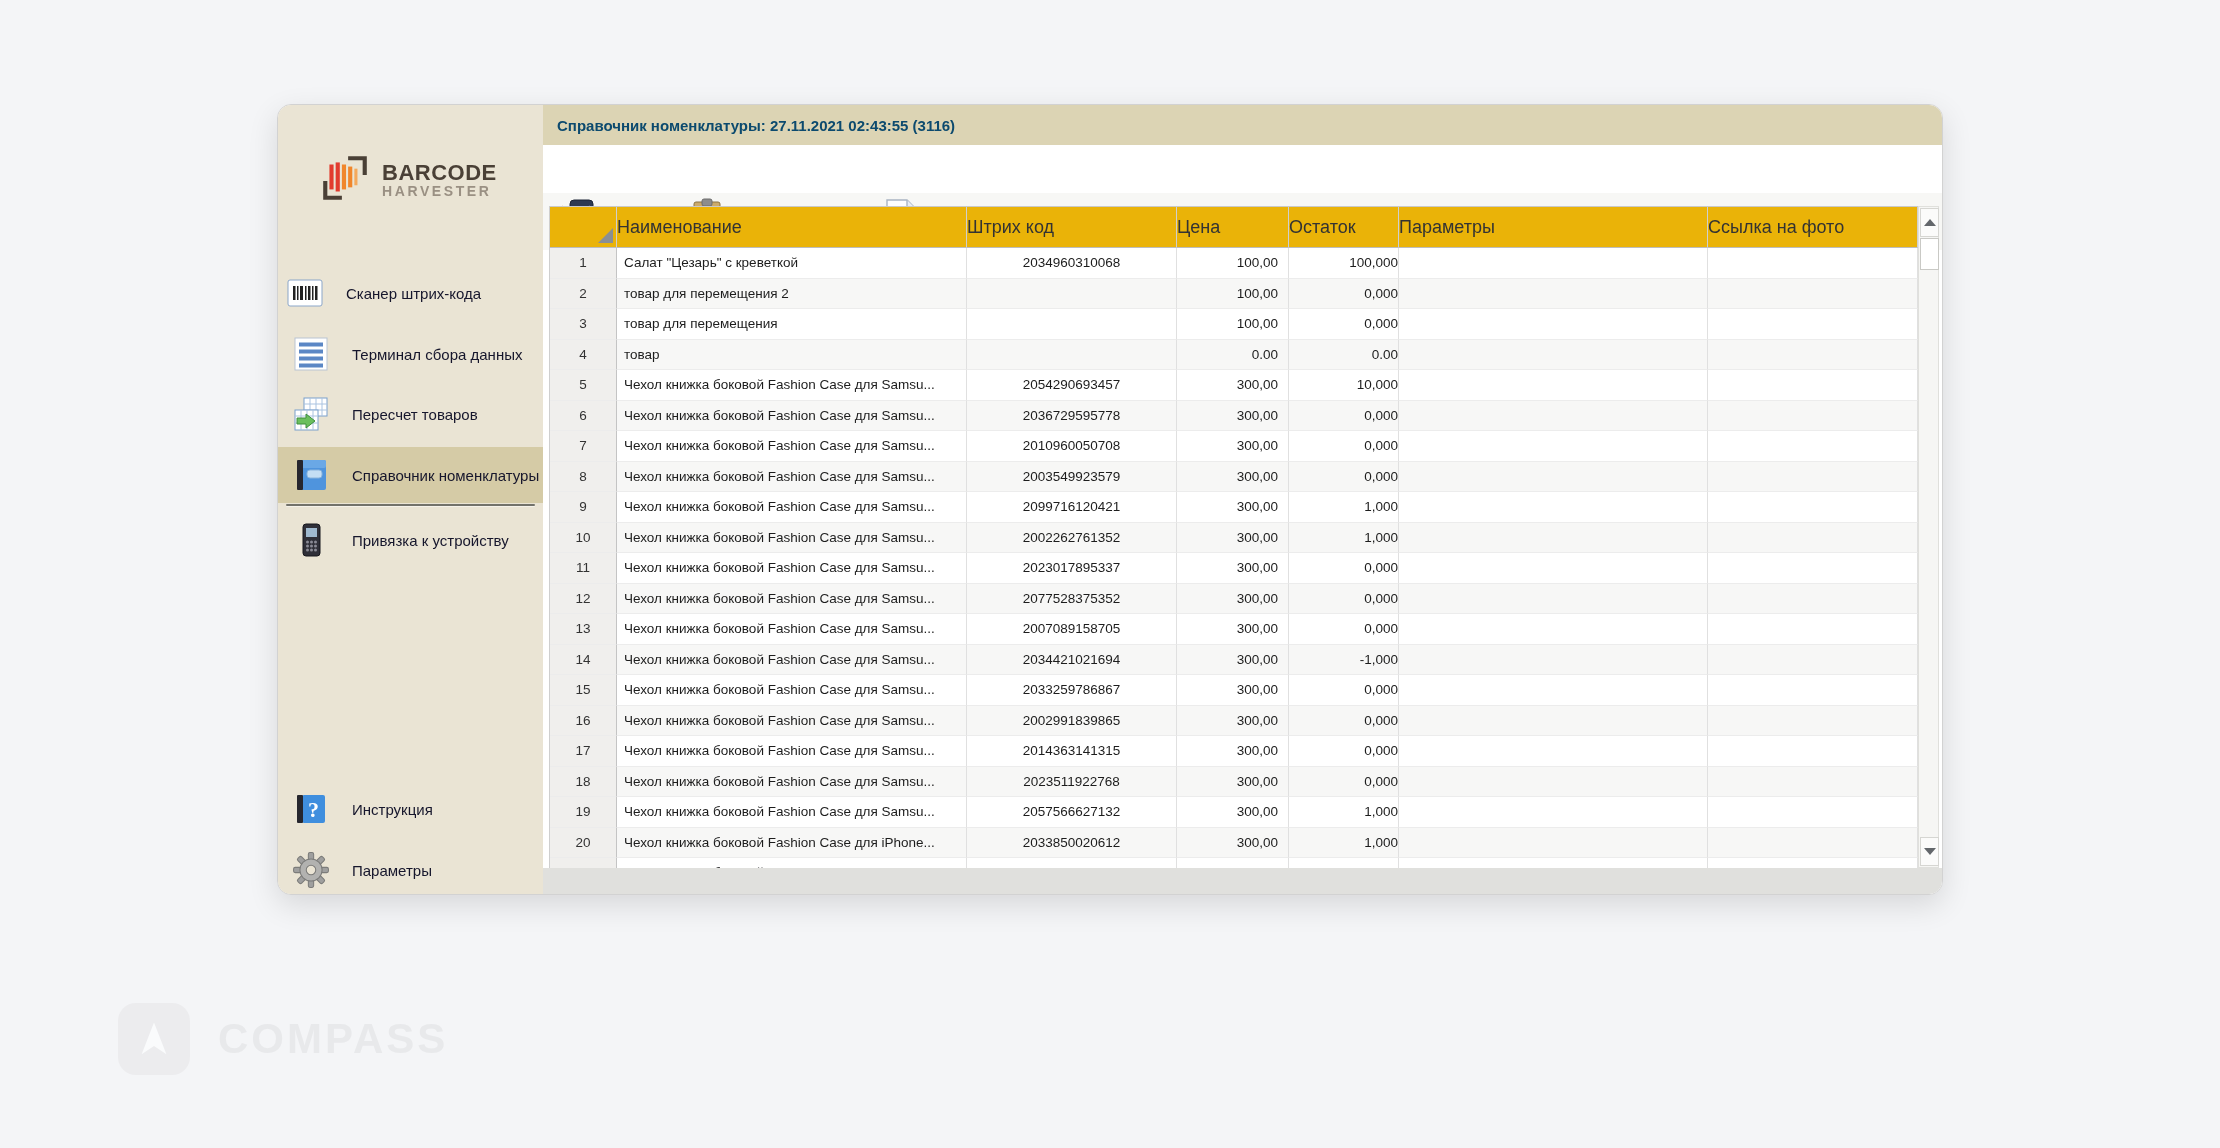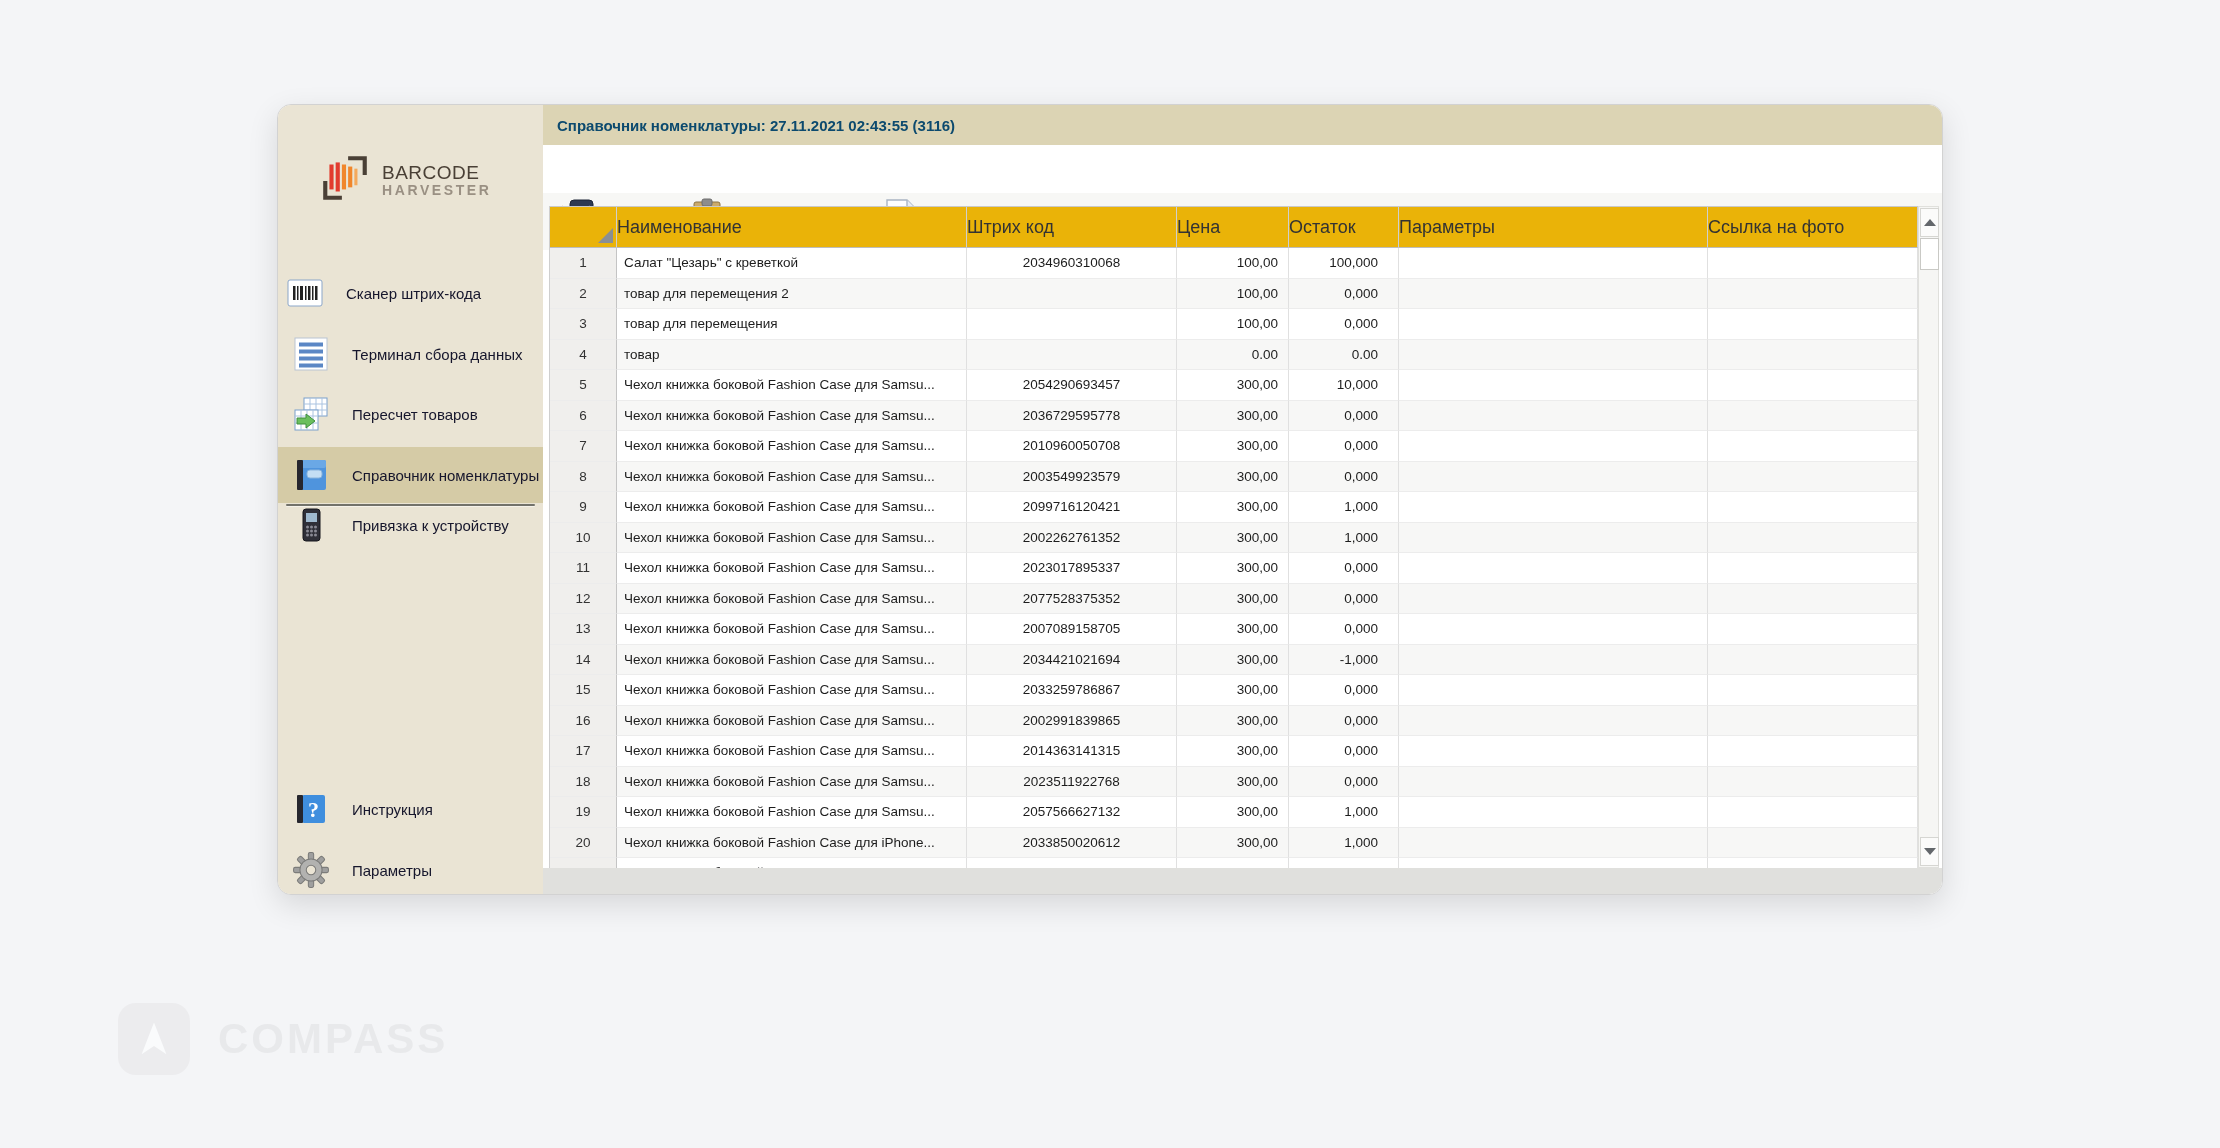--- a/index.html
+++ b/index.html
@@ -23,21 +23,21 @@
   .window{
     position:absolute;left:277px;top:104px;width:1664px;height:789px;
     background:#ffffff;border:1px solid #d2d2d2;border-radius:14px;
     box-shadow:0 10px 30px rgba(0,0,0,.12);
     overflow:hidden;
   }
   
   .sidebar{position:absolute;left:0;top:0;width:265px;height:100%;background:var(--sidebar-bg);}
   .logo{position:absolute;left:40px;top:46px;display:flex;align-items:center;gap:10px;}
   .logo-text{display:flex;flex-direction:column;line-height:1.05;}
-  .logo-line1{font-size:19px;font-weight:400;letter-spacing:.5px;color:#4a4036;}
+  .logo-line1{font-size:22px;font-weight:700;letter-spacing:.5px;color:#4a4036;}
   .logo-line2{font-size:14px;font-weight:600;letter-spacing:2.6px;color:#9a9083;}
   .nav-item{
     position:absolute;left:0;width:100%;height:56px;
     display:flex;align-items:center;padding-left:14px;box-sizing:border-box;gap:22px;
     cursor:default;
   }
   .nav-item.selected{background:var(--selected-item-bg);}
   .nav-icon{width:38px;height:38px;display:flex;align-items:center;justify-content:center;flex:0 0 38px;}
   .nav-label{font-size:15px;color:#16162c;}
   .side-divider{position:absolute;left:8px;right:8px;top:399px;height:2px;background:#72726a;border-radius:1px;box-shadow:0 1px 0 rgba(255,255,255,.5);}
@@ -69,21 +69,21 @@
   .trow.partial{height:11px;overflow:hidden;}
   .tcell{
     border-right:1px solid #e0e0e0;border-bottom:1px solid #ececec;
     font-size:13.5px;color:#1d1d1d;line-height:30px;
     overflow:hidden;white-space:nowrap;box-sizing:border-box;
   }
   .c-num{background:#f0efed;text-align:center;border-right:1px solid #c4c4c4;color:#333;}
   .c-name{padding-left:7px;}
   .c-barcode{text-align:center;}
   .c-price{text-align:right;padding-right:10px;}
-  .c-stock{text-align:right;padding-right:20px;}
+  .c-stock{text-align:right;}
   
   .vscroll{
     position:absolute;left:1375px;top:101px;width:21px;height:662px;
     background:#f6f6f4;border:1px solid #e0e0dc;box-sizing:border-box;
   }
   .sb-btn{position:absolute;left:1px;width:17px;height:27px;background:#fbfbfa;border:1px solid #d6d6d2;display:flex;align-items:center;justify-content:center;}
   .sb-up{top:1px;}
   .sb-down{bottom:1px;}
   .sb-thumb{position:absolute;left:1px;top:31px;width:17px;height:30px;background:#ffffff;border:1px solid #c9c9c5;}
   .tri-up{width:0;height:0;border-left:6px solid transparent;border-right:6px solid transparent;border-bottom:7px solid #63676b;}
@@ -173,21 +173,21 @@
           <rect x="8" y="3" width="25" height="8" rx="2" fill="#6aa8e6"></rect>
           <rect x="4" y="3" width="6" height="30" rx="1" fill="#26262e"></rect>
           <rect x="14" y="13" width="15" height="8" rx="3" fill="#c4def4" stroke="#8ab4dd"></rect>
         </svg>
       </span>
       <span class="nav-label">Справочник номенклатуры</span>
     </div>
 
     <div class="side-divider"></div>
 
-    <div class="nav-item" style="top:392px;">
+    <div class="nav-item" style="top:407px;">
       <span class="nav-icon">
         <svg width="36" height="36" viewBox="0 0 36 36">
           <rect x="10" y="2" width="17" height="32" rx="3" fill="#2f2f38" stroke="#16161c"></rect>
           <rect x="13" y="6" width="11" height="9" fill="#9fb9cf"></rect>
           <circle cx="14.5" cy="20" r="1.5" fill="#8a8a95"></circle>
             <circle cx="18.5" cy="20" r="1.5" fill="#8a8a95"></circle>
             <circle cx="22.5" cy="20" r="1.5" fill="#8a8a95"></circle>
           <circle cx="14.5" cy="24" r="1.5" fill="#8a8a95"></circle>
             <circle cx="18.5" cy="24" r="1.5" fill="#8a8a95"></circle>
             <circle cx="22.5" cy="24" r="1.5" fill="#8a8a95"></circle>

